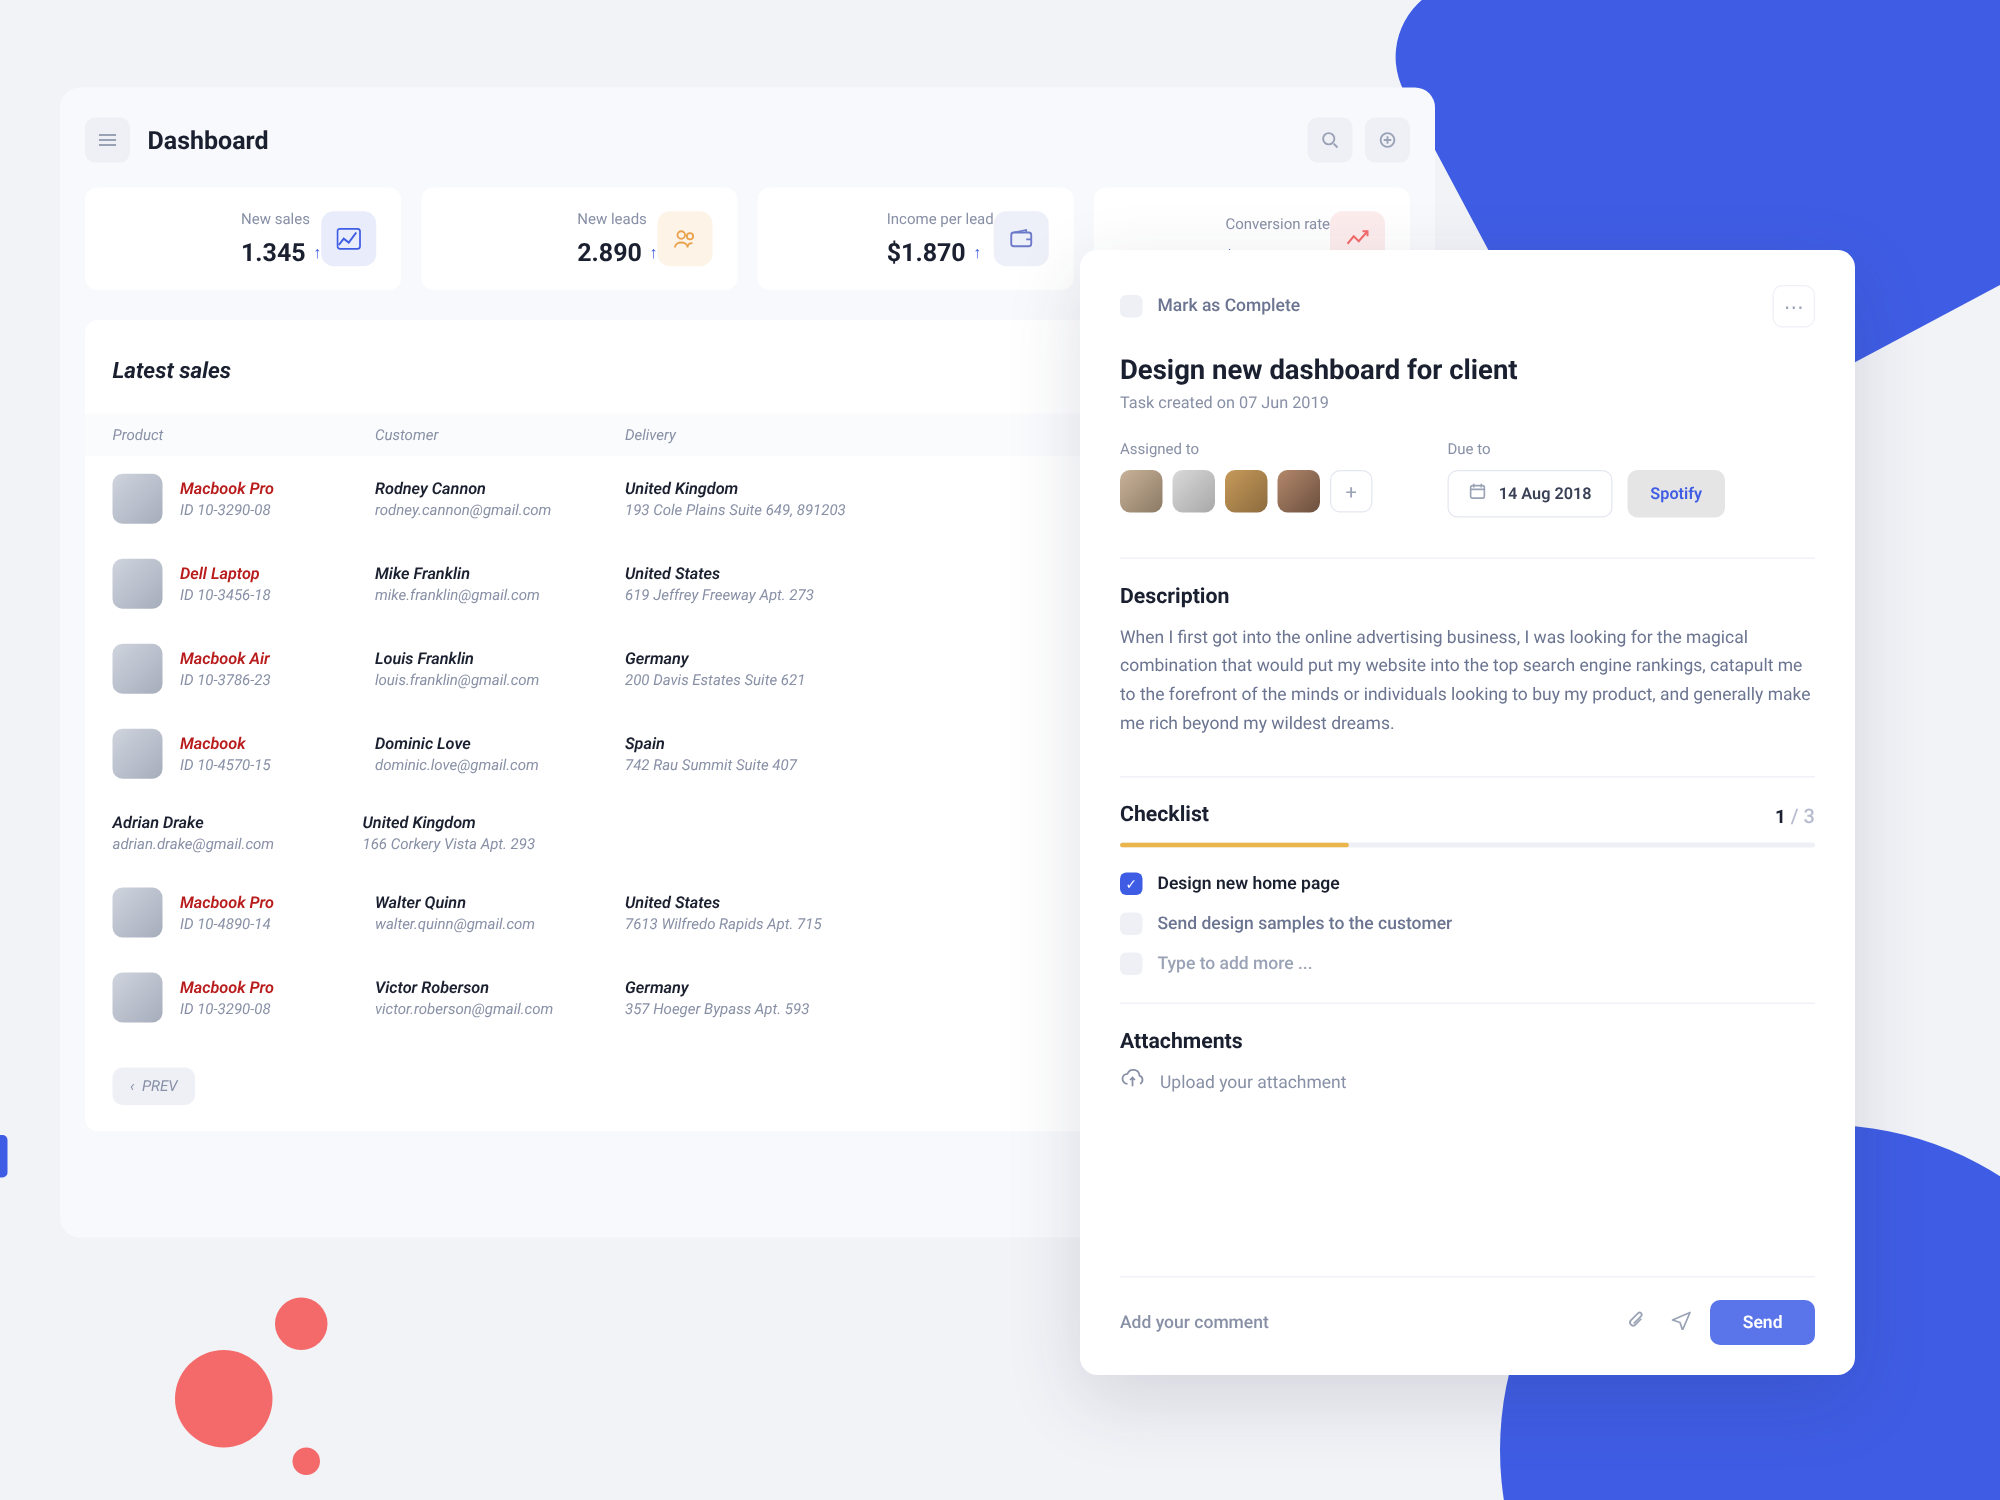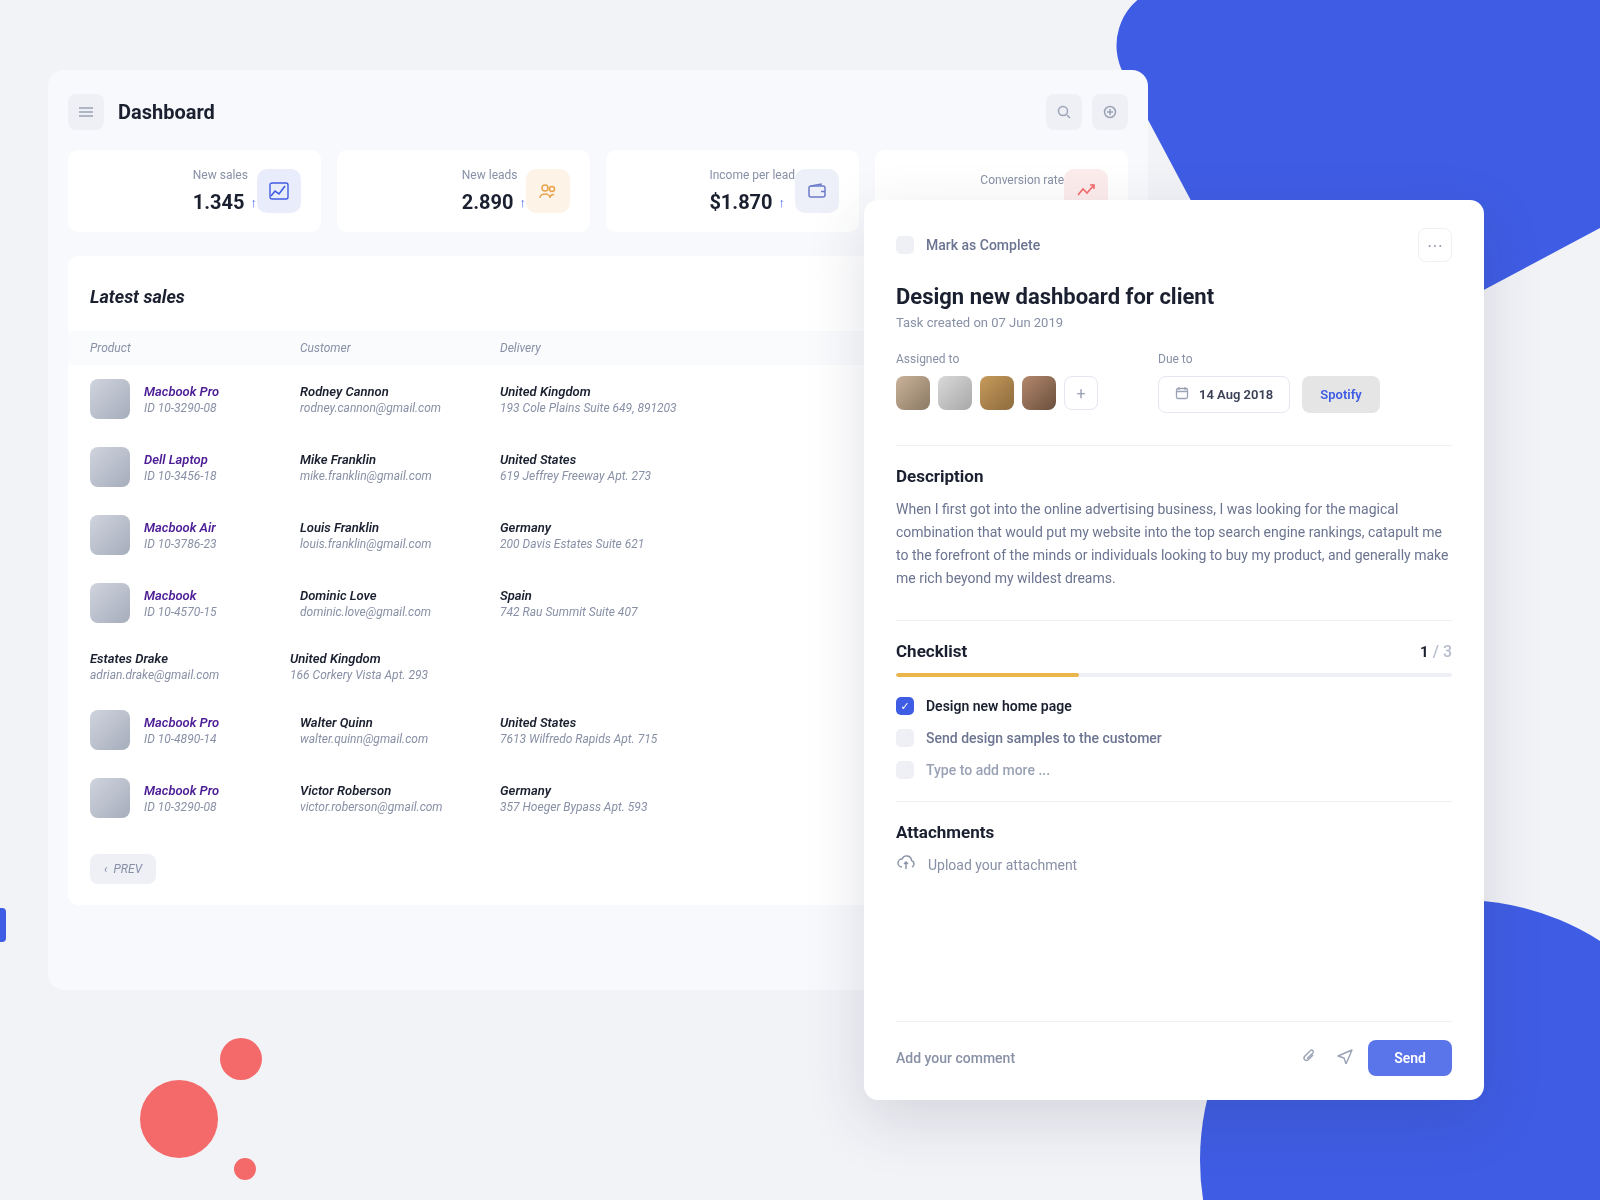--- a/index.html
+++ b/index.html
@@ -83,21 +83,21 @@
 .col-delivery { width: 250px; }
 .col-status { flex: 1; display: flex; justify-content: flex-end; padding-right: 6px; }
 .table-row {
   display: flex; align-items: center; padding: 14px 22px;
 }
 .prod-cell { width: 210px; display: flex; align-items: center; gap: 14px; }
 .prod-thumb {
   width: 40px; height: 40px; border-radius: 8px; background: #d5d9e3;
   background: linear-gradient(135deg, #cfd4de, #a6adbb);
 }
-.prod-name { font-size: 13px; font-weight: 600; color: #4c1d95; }
+.prod-name { font-size: 13px; font-weight: 600; color: #b91c1c; }
 .prod-id { font-size: 12px; color: #8890a6; margin-top: 2px; }
 .cust-cell { width: 200px; }
 .cust-name { font-size: 13px; font-weight: 600; color: #1b2030; }
 .cust-email { font-size: 12px; color: #8890a6; margin-top: 2px; }
 .deliv-cell { width: 250px; }
 .deliv-country { font-size: 13px; font-weight: 600; color: #1b2030; }
 .deliv-addr { font-size: 12px; color: #8890a6; margin-top: 2px; }
 .status-cell { flex: 1; display: flex; justify-content: flex-end; }
 .badge {
   padding: 7px 16px; border-radius: 8px; font-size: 12px; font-weight: 600;
@@ -368,21 +368,21 @@
     <div class="deliv-cell">
       <div class="deliv-country">Spain</div>
       <div class="deliv-addr">742 Rau Summit Suite 407</div>
     </div>
     <div class="status-cell">
       <div class="badge shipped">Shipped</div>
     </div>
         </div>
         <div class="table-row">
     <div class="cust-cell">
-      <div class="cust-name">Estates Drake</div>
+      <div class="cust-name">Adrian Drake</div>
       <div class="cust-email">adrian.drake@gmail.com</div>
     </div>
     <div class="deliv-cell">
       <div class="deliv-country">United Kingdom</div>
       <div class="deliv-addr">166 Corkery Vista Apt. 293</div>
     </div>
     <div class="status-cell">
       <div class="badge cancelled">Cancelled</div>
     </div>
         </div>

